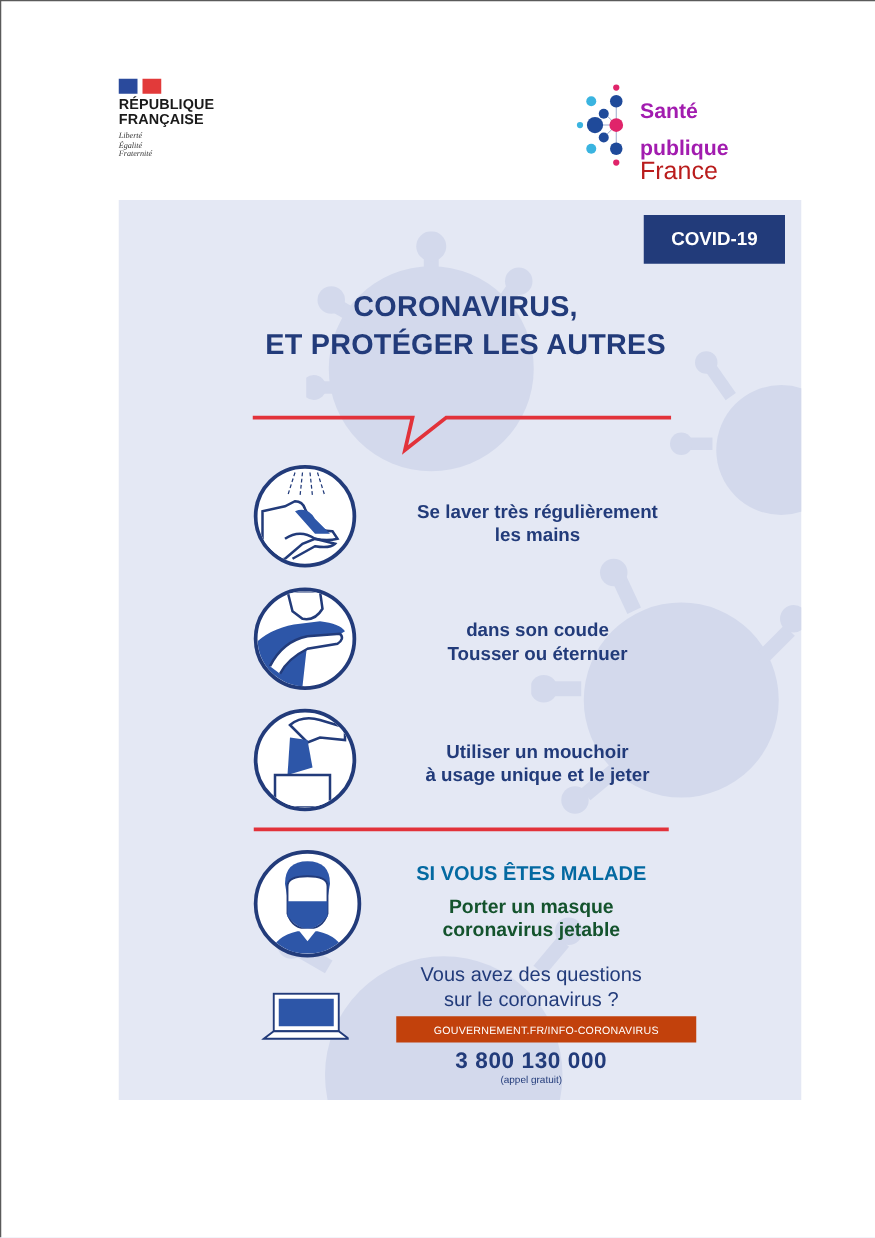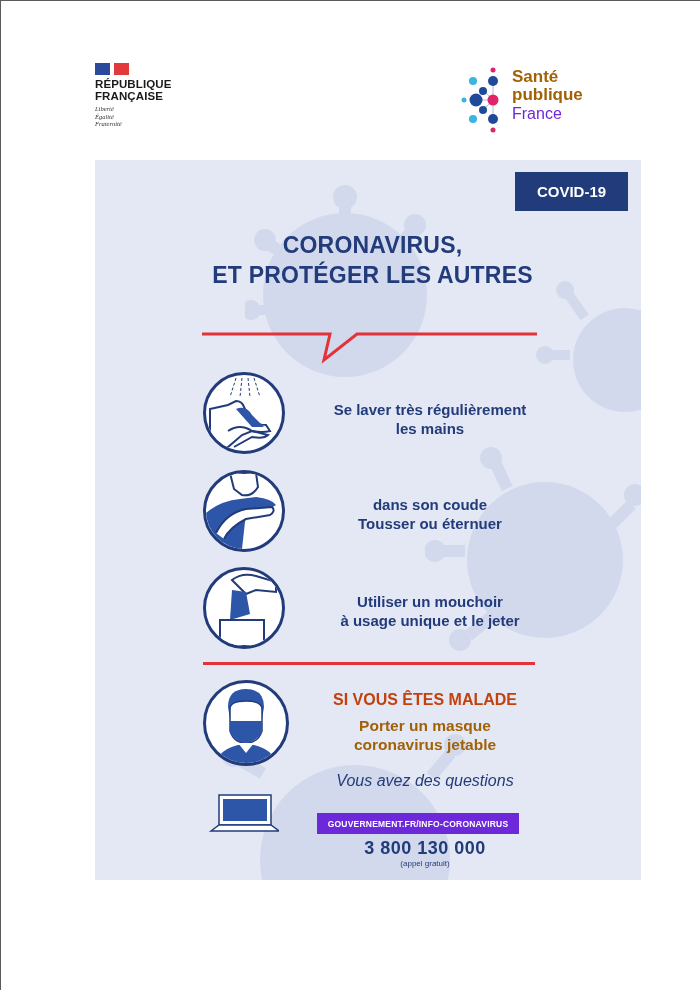--- a/index.html
+++ b/index.html
@@ -11,35 +11,35 @@
   .rf-logo { position:absolute; left:95px; top:63px; }
   .rf-flag { display:flex; gap:4px; margin-bottom:3px; }
   .rf-flag .blue { width:15px; height:12px; background:#2a4a9c; }
   .rf-flag .red { width:15px; height:12px; background:#e23a3a; }
   .rf-title { font-weight:bold; font-size:11.5px; line-height:12px; color:#1a1a1a; letter-spacing:0.1px; }
   .rf-motto { font-family:"Liberation Serif", serif; font-style:italic; font-size:6.5px; line-height:7.5px; color:#333; margin-top:3px; }
 
   
   .spf-logo { position:absolute; left:460px; top:62px; width:150px; height:80px; }
   .spf-text { position:absolute; left:52px; top:6px; }
-  .spf-text .l1, .spf-text .l2 { font-weight:bold; font-size:17px; line-height:18px; color:#a16207; }
-  .spf-text .l3 { font-size:16px; line-height:19px; color:#6d28d9; }
+  .spf-text .l1, .spf-text .l2 { font-weight:bold; font-size:17px; line-height:18px; color:#a21caf;margin-top:12px; }
+  .spf-text .l3 { font-size:20px; line-height:19px; color:#b91c1c; }
 
   
   .poster { position:absolute; left:95px; top:160px; width:546px; height:720px; background:#e4e8f4; overflow:hidden; }
   .virus { position:absolute; }
   .badge { position:absolute; right:13px; top:12px; width:113px; height:39px; background:#223b7a; color:#fff; font-weight:bold; font-size:15px; display:flex; align-items:center; justify-content:center; }
   .headline { position:absolute; left:0; width:475px; top:70px; text-align:center; color:#223b7a; font-weight:bold; font-size:23px; line-height:30px; letter-spacing:0.2px; }
   .divider-red { position:absolute; height:3px; background:#e2323a; }
   .rows .icon-circle { position:absolute; width:82px; height:82px; border-radius:50%; border:3px solid #223b7a; background:#fff; box-sizing:border-box; overflow:hidden; }
   .row-text { position:absolute; left:190px; width:290px; text-align:center; color:#223b7a; font-weight:bold; font-size:15px; line-height:19px; }
-  .sick-title { position:absolute; left:190px; width:280px; top:531px; text-align:center; color:#c2410c; font-weight:bold; font-size:16px; }
-  .sick-sub { position:absolute; left:190px; width:280px; top:556px; text-align:center; color:#a16207; font-weight:bold; font-size:15.5px; line-height:19px; }
-  .questions { position:absolute; left:190px; width:280px; top:611px; text-align:center; color:#223b7a; font-size:16px; line-height:20px;font-style:italic; }
-  .url-bar { position:absolute; left:222px; top:653px; width:202px; height:21px; background:#6d28d9; color:#fff; font-weight:bold; font-size:8.5px; display:flex; align-items:center; justify-content:center; letter-spacing:0.2px; }
+  .sick-title { position:absolute; left:190px; width:280px; top:531px; text-align:center; color:#0369a1; font-weight:bold; font-size:16px; }
+  .sick-sub { position:absolute; left:190px; width:280px; top:556px; text-align:center; color:#14532d; font-weight:bold; font-size:15.5px; line-height:19px; }
+  .questions { position:absolute; left:190px; width:280px; top:611px; text-align:center; color:#223b7a; font-size:16px; line-height:20px; }
+  .url-bar { position:absolute; left:222px; top:653px; width:240px; height:21px; background:#c2410c; color:#fff; font-weight:normal; font-size:8.5px; display:flex; align-items:center; justify-content:center; letter-spacing:0.2px; }
   .phone { position:absolute; left:190px; width:280px; top:678px; text-align:center; color:#223b7a; font-weight:bold; font-size:18px; letter-spacing:0.5px; }
   .phone-note { position:absolute; left:190px; width:280px; top:699px; text-align:center; color:#223b7a; font-size:8px; }
   .laptop { position:absolute; left:114px; top:633px; }
 </style>
 </head>
 <body>
 
 <div class="page-border-top"></div>
 <div class="page-border-left"></div>
 
@@ -204,17 +204,18 @@
     <div>coronavirus jetable</div>
   </div>
 
   <svg class="laptop" width="70" height="40" viewBox="0 0 70 40">
     <rect x="10" y="2" width="52" height="30" fill="#fff" stroke="#223b7a" stroke-width="1.5"></rect>
     <rect x="14" y="6" width="44" height="22" fill="#2d56a8"></rect>
     <path d="M2 38 L10 32 L62 32 L70 38 Z" fill="#fff" stroke="#223b7a" stroke-width="1.5"></path>
   </svg>
   <div class="questions">
     <div>Vous avez des questions</div>
+    <div>sur le coronavirus ?</div>
   </div>
   <div class="url-bar">GOUVERNEMENT.FR/INFO-CORONAVIRUS</div>
   <div class="phone">3 800 130 000</div>
   <div class="phone-note">(appel gratuit)</div>
 </div>
 
 </body></html>

